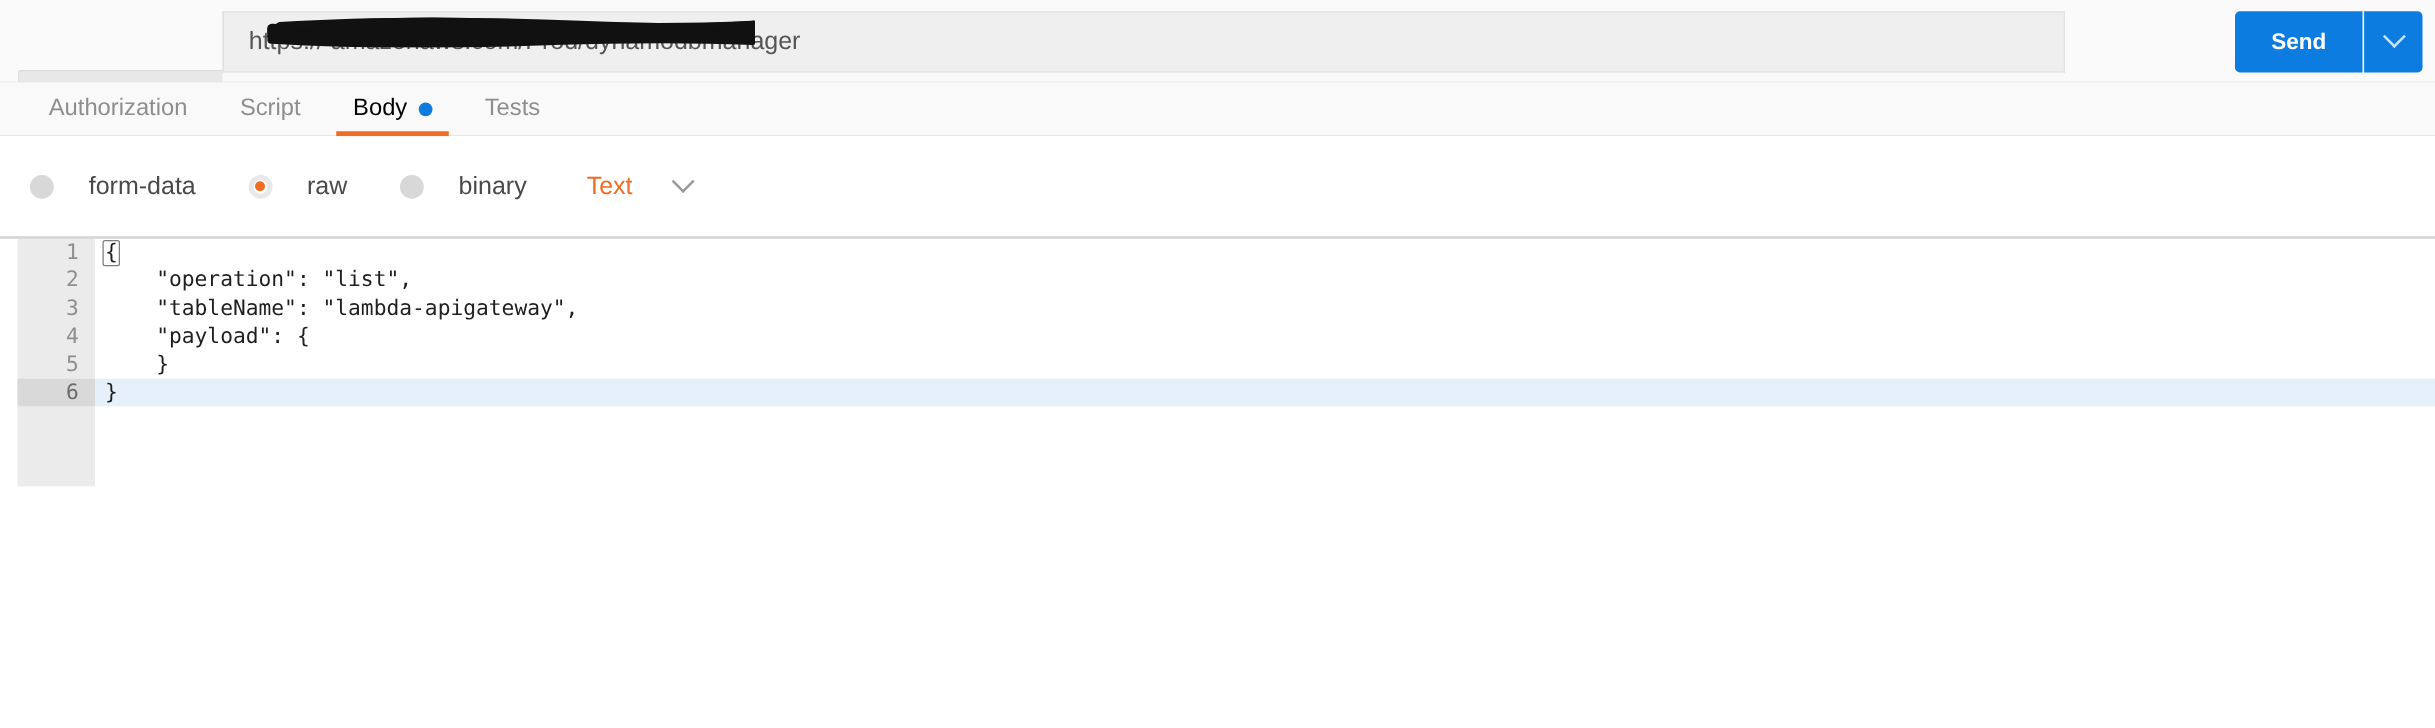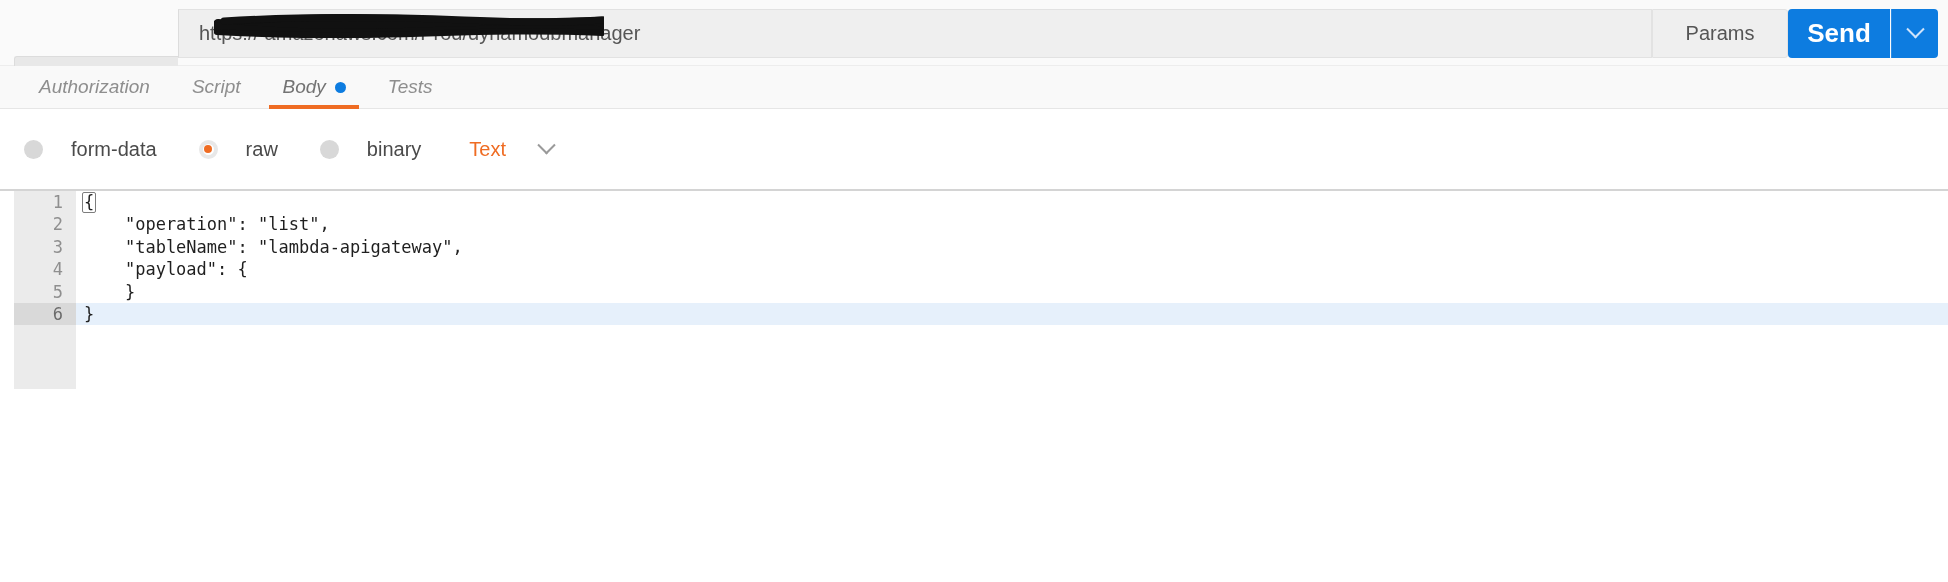--- a/index.html
+++ b/index.html
@@ -106,21 +106,21 @@
   .send-btn {
     position: absolute;
     left: 1788px; top: 9px;
     width: 102px; height: 49px;
     background: #0d7ce0;
     border-radius: 4px 0 0 4px;
     display: flex;
     align-items: center;
     justify-content: center;
     color: #ffffff;
-    font-size: 26px;
+    font-size: 18px;
     font-weight: bold;
     cursor: pointer;
   }
   .send-caret {
     position: absolute;
     left: 1891px; top: 9px;
     width: 47px; height: 49px;
     background: #0d7ce0;
     border-left: 1px solid #2b8ce6;
     border-radius: 0 4px 4px 0;
@@ -145,23 +145,22 @@
     position: relative;
     height: 43px;
     display: flex;
     align-items: center;
     gap: 9px;
     padding: 0 21px;
     font-size: 19px;
     color: #8e8e8e;
     cursor: pointer;
     white-space: nowrap;
-    font-style: italic;
-  }
-  .tab.active { color: #737373; }
+  }
+  .tab.active { color: #000000; }
   .tab.active::after {
     content: "";
     position: absolute;
     left: 8px; right: 8px; bottom: 0;
     height: 4px;
     background: #ef6c23;
   }
   .dot-blue {
     width: 11px; height: 11px;
     border-radius: 50%;
@@ -303,23 +302,20 @@
       <g stroke="#111111" fill="none" stroke-linecap="round">
         <path d="M2,16 C60,7 130,6 200,9 C265,12 330,13 388,10" stroke-width="11"></path>
         <path d="M4,12 C70,18 140,19 210,16 C270,13 330,12 386,15" stroke-width="10"></path>
         <path d="M6,18 C80,13 150,11 220,13 C280,15 340,17 387,13" stroke-width="9"></path>
         <path d="M0,14 C50,20 120,22 190,20 C260,18 320,16 384,18" stroke-width="8"></path>
         <path d="M10,9 C90,4 170,5 250,8 C300,10 350,11 389,8" stroke-width="7"></path>
         <path d="M3,20 C70,24 150,24 230,21 C290,19 340,19 388,21" stroke-width="6"></path>
       </g>
     </svg>
 
-    <div class="params-btn">
-      <span>Params</span>
-    </div>
 
     <div class="send-btn">
       <span>Send</span>
     </div>
     <div class="send-caret">
       <span class="chev light"></span>
     </div>
   </div>
 
   <div class="tab-strip">

